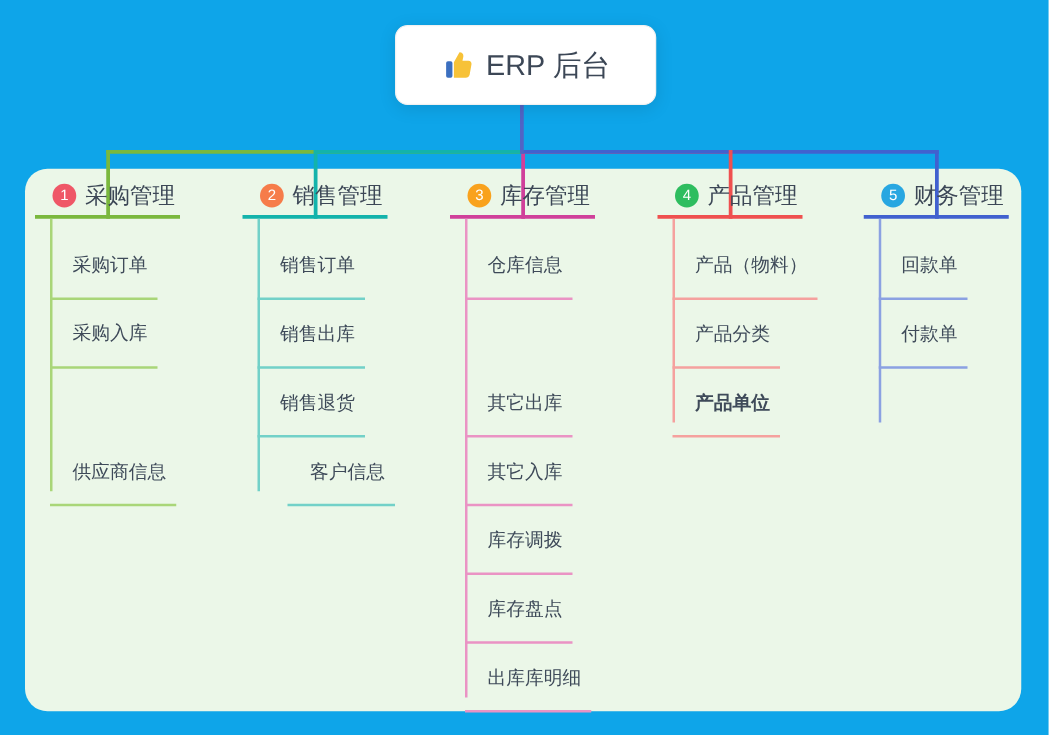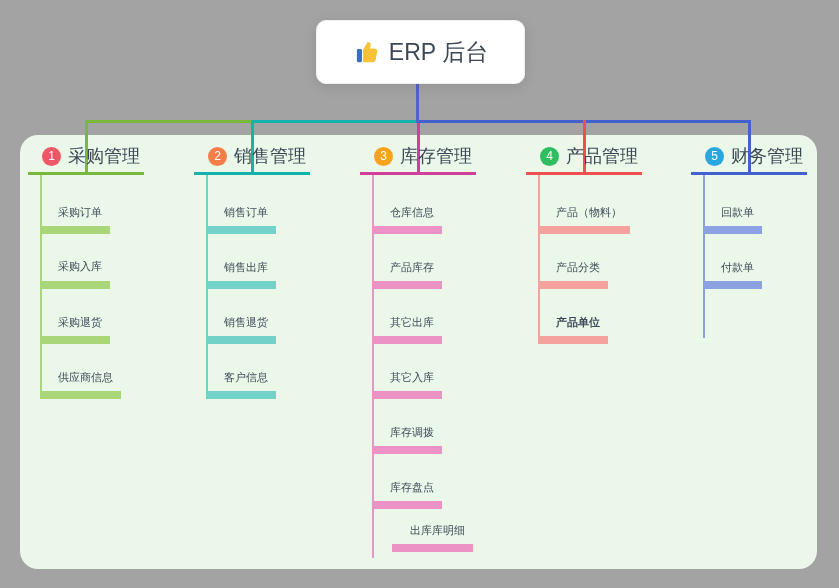--- a/index.html
+++ b/index.html
@@ -1,19 +1,19 @@
 <!DOCTYPE html>
 <html><head>
 <meta charset="utf-8">
 <style>
   html,body{margin:0;padding:0;background:#ffffff;}
   .stage{
     position:relative;width:839px;height:588px;overflow:hidden;
     font-family:"Liberation Sans","DejaVu Sans",sans-serif;
-    background:#a3a3a3;
+    background:#0ea5e9;
   }
   .panel{
     position:absolute;left:20px;top:135px;width:797px;height:434px;
     border-radius:18px;
   }
   .root-node{
     position:absolute;left:316px;top:20px;width:207px;height:62px;
     background:#ffffff;border:1px solid #f1f1f1;border-radius:10px;
     box-shadow:0 3px 14px rgba(0,0,0,0.10);
     display:flex;align-items:center;justify-content:center;gap:10px;
@@ -27,22 +27,22 @@
     border-bottom:3px solid #000;cursor:pointer;
   }
   .badge{
     width:19px;height:19px;border-radius:50%;flex:0 0 19px;
     color:#ffffff;font-size:12px;line-height:19px;text-align:center;font-weight:500;
   }
   .blabel{font-size:18px;color:#3c4756;}
   .vline{position:absolute;left:12px;top:35px;width:2px;}
   .crow{
     position:absolute;left:12px;white-space:nowrap;
-    padding:0 8px 3px 18px;border-bottom:8px solid #737373;
-    font-size:11px;line-height:21px;color:#3e4a59;cursor:pointer;
+    padding:0 8px 15px 18px;border-bottom:2px solid #737373;
+    font-size:15px;line-height:21px;color:#3e4a59;cursor:pointer;
   }
 </style>
 </head>
 <body>
 
 <div class="stage">
   <div class="panel" id="panel" style="background: rgb(235, 247, 232);"></div>
   <div id="connectors">
       <div class="line" style="left: 85px; top: 120px; width: 335px; height: 3px; background: rgb(122, 184, 61);"></div>
       <div class="line" style="left: 251px; top: 120px; width: 169px; height: 3px; background: rgb(19, 179, 171);"></div>
@@ -66,47 +66,45 @@
   </div>
   <div id="branches">
       <div class="col" style="left: 28px;">
         <div class="btitle" style="border-bottom-color: rgb(122, 184, 61);">
           <span class="badge" style="background: rgb(239, 87, 103);">1</span>
           <span class="blabel">采购管理</span>
         </div>
         <div class="vline" style="height: 218px; background: rgb(169, 214, 120);"></div>
         <div class="crow" style="top: 62px; border-bottom-color: rgb(169, 214, 120);"><span>采购订单</span></div>
         <div class="crow" style="top: 117px; border-bottom-color: rgb(169, 214, 120); font-family: Liberation Mono, monospace;"><span>采购入库</span></div>
-        <div class="crow" style="top: 172px; border-bottom-color: rgb(169, 214, 120);"><span>采购退货</span></div>
         <div class="crow" style="top: 227px; border-bottom-color: rgb(169, 214, 120);"><span>供应商信息</span></div>
       </div>
       <div class="col" style="left: 194px;">
         <div class="btitle" style="border-bottom-color: rgb(19, 179, 171);">
           <span class="badge" style="background: rgb(246, 124, 74);">2</span>
           <span class="blabel">销售管理</span>
         </div>
         <div class="vline" style="height: 218px; background: rgb(114, 209, 200);"></div>
         <div class="crow" style="top: 62px; border-bottom-color: rgb(114, 209, 200);"><span>销售订单</span></div>
         <div class="crow" style="top: 117px; border-bottom-color: rgb(114, 209, 200);"><span>销售出库</span></div>
         <div class="crow" style="top: 172px; border-bottom-color: rgb(114, 209, 200);"><span>销售退货</span></div>
-        <div class="crow" style="top: 227px; border-bottom-color: rgb(114, 209, 200);"><span>客户信息</span></div>
+        <div class="crow" style="top: 227px; border-bottom-color: rgb(114, 209, 200); margin-left: 24px;"><span>客户信息</span></div>
       </div>
       <div class="col" style="left: 360px;">
         <div class="btitle" style="border-bottom-color: rgb(208, 64, 154);">
           <span class="badge" style="background: rgb(249, 162, 29);">3</span>
           <span class="blabel">库存管理</span>
         </div>
         <div class="vline" style="height: 383px; background: rgb(234, 147, 196);"></div>
         <div class="crow" style="top: 62px; border-bottom-color: rgb(234, 147, 196);"><span>仓库信息</span></div>
-        <div class="crow" style="top: 117px; border-bottom-color: rgb(234, 147, 196);"><span>产品库存</span></div>
         <div class="crow" style="top: 172px; border-bottom-color: rgb(234, 147, 196);"><span>其它出库</span></div>
         <div class="crow" style="top: 227px; border-bottom-color: rgb(234, 147, 196);"><span>其它入库</span></div>
         <div class="crow" style="top: 282px; border-bottom-color: rgb(234, 147, 196);"><span>库存调拨</span></div>
         <div class="crow" style="top: 337px; border-bottom-color: rgb(234, 147, 196);"><span>库存盘点</span></div>
-        <div class="crow" style="top: 380px; border-bottom-color: rgb(234, 147, 196); margin-left: 20px;"><span>出库库明细</span></div>
+        <div class="crow" style="top: 392px; border-bottom-color: rgb(234, 147, 196);"><span>出库库明细</span></div>
       </div>
       <div class="col" style="left: 526px;">
         <div class="btitle" style="border-bottom-color: rgb(239, 80, 79);">
           <span class="badge" style="background: rgb(46, 189, 95);">4</span>
           <span class="blabel">产品管理</span>
         </div>
         <div class="vline" style="height: 163px; background: rgb(245, 161, 158);"></div>
         <div class="crow" style="top: 62px; border-bottom-color: rgb(245, 161, 158);"><span>产品（物料）</span></div>
         <div class="crow" style="top: 117px; border-bottom-color: rgb(245, 161, 158);"><span>产品分类</span></div>
         <div class="crow" style="top: 172px; border-bottom-color: rgb(245, 161, 158); font-weight: bold;"><span>产品单位</span></div>

